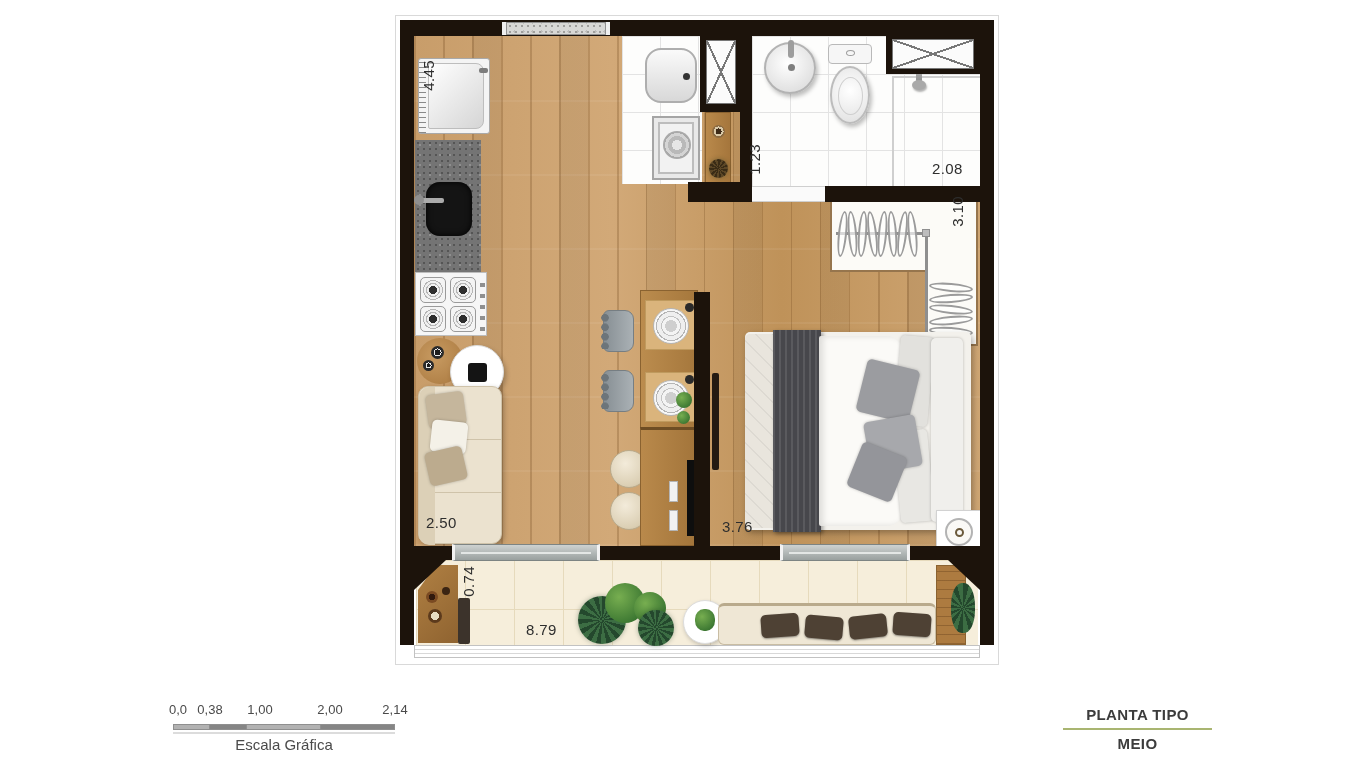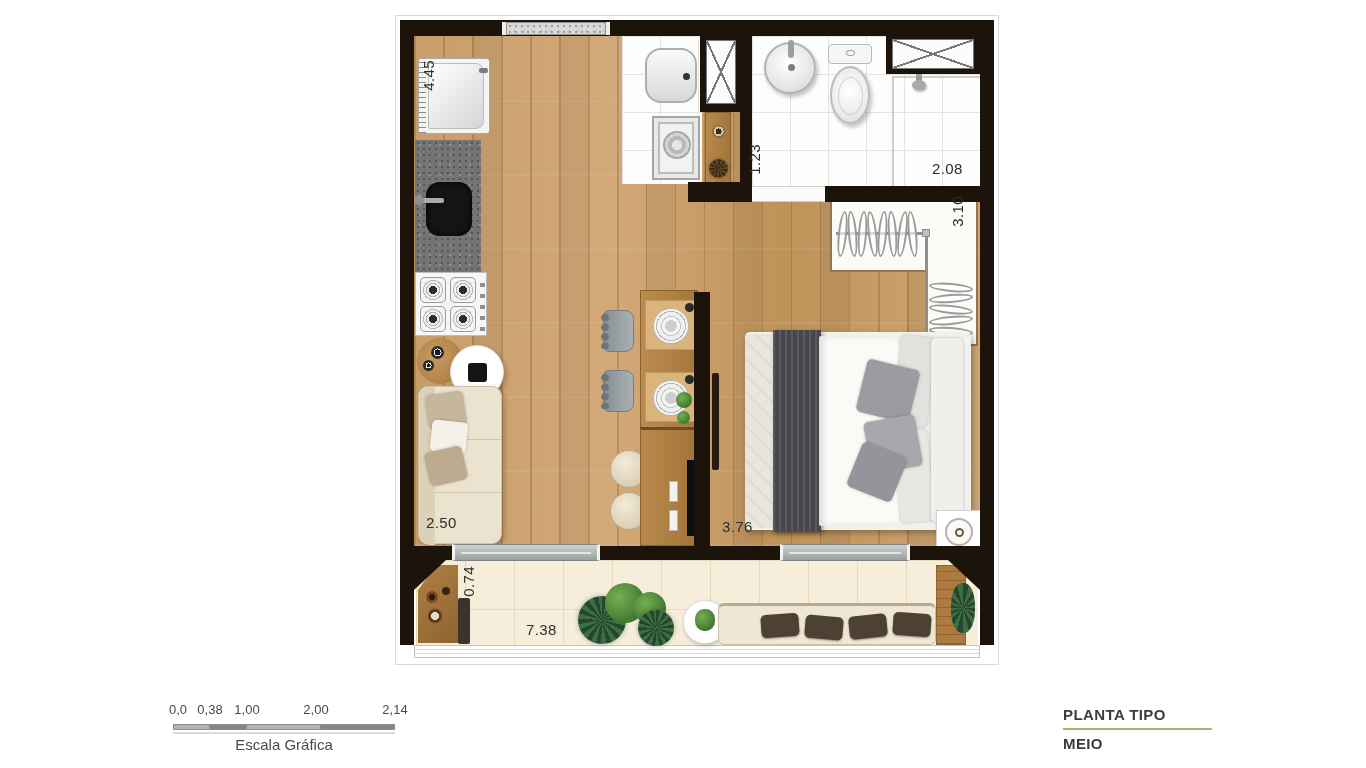--- a/index.html
+++ b/index.html
@@ -58,21 +58,21 @@
     box-shadow:0 0 5px rgba(20,50,25,.35)}
   .bush{position:absolute;border-radius:50%;
     background:radial-gradient(circle at 35% 35%,#77ae50,#3e7933 72%,#2e5f27)}
   .slider{position:absolute;background:linear-gradient(180deg,#ced2d1,#99a09f);
     border:1px solid #7d8483;border-left:3px solid #f2f2f2;border-right:3px solid #f2f2f2}
   .slider::before{content:"";position:absolute;left:6px;right:6px;top:7px;height:2px;background:#e3e6e5}
   .cushion{position:absolute;width:38px;height:23px;background:#4e4134;border-radius:5px;box-shadow:0 1px 2px rgba(0,0,0,.4)}
   
   .tick{position:absolute;top:0;transform:translateX(-50%);font-size:13px;color:#4a4a4a}
   .seg{position:absolute;top:22px;height:6px;border:1px solid #8f8f8f}
-  .legend-txt{font-weight:bold;font-size:15px;color:#3c3c3c;letter-spacing:.4px;text-align:left}
+  .legend-txt{font-weight:bold;font-size:15px;color:#3c3c3c;letter-spacing:.4px;text-align:center}
 </style>
 </head>
 <body>
 
 <div class="plan">
 
   <div class="a wood" style="left:14px;top:16px;width:566px;height:510px"></div>
   <div class="a btile" style="left:16px;top:540px;width:562px;height:85px"></div>
   <div class="a" style="left:14px;top:625px;width:566px;height:13px;border:1px solid #c2c2c2;background:linear-gradient(180deg,#fff 0 3px,#d8d8d8 3px 4px,#fff 4px 7px,#d8d8d8 7px 8px,#fff 8px 13px)"></div>
 
@@ -251,28 +251,28 @@
   <div class="slider" style="left:52px;top:524px;width:148px;height:17px"></div>
   <div class="slider" style="left:380px;top:524px;width:130px;height:17px"></div>
 
   <span class="vlab" style="left:20px;top:40px">4.45</span>
   <span class="vlab" style="left:346px;top:124px">1.23</span>
   <span class="hlab" style="left:532px;top:140px">2.08</span>
   <span class="vlab" style="left:549px;top:176px">3.10</span>
   <span class="hlab" style="left:26px;top:494px">2.50</span>
   <span class="hlab" style="left:322px;top:498px">3.76</span>
   <span class="vlab" style="left:60px;top:546px">0.74</span>
-  <span class="hlab" style="left:126px;top:601px">7.38</span>
+  <span class="hlab" style="left:126px;top:601px">8.79</span>
 </div>
 
 <div class="a" style="left:170px;top:702px;width:240px;height:52px">
   <span class="tick" style="left:8px">0,0</span>
   <span class="tick" style="left:40px">0,38</span>
-  <span class="tick" style="left:77px">1,00</span>
-  <span class="tick" style="left:146px">2,00</span>
+  <span class="tick" style="left:90px">1,00</span>
+  <span class="tick" style="left:160px">2,00</span>
   <span class="tick" style="left:225px">2,14</span>
   <div class="seg" style="left:3px;width:37px;background:#b2b2b2"></div>
   <div class="seg" style="left:40px;width:37px;background:#858585;border-left:none"></div>
   <div class="seg" style="left:77px;width:74px;background:#b2b2b2;border-left:none"></div>
   <div class="seg" style="left:151px;width:74px;background:#858585;border-left:none"></div>
   <div class="a" style="left:3px;top:30px;width:222px;height:2px;background:#dcdcdc"></div>
   <span class="a" style="left:114px;top:34px;transform:translateX(-50%);font-size:15px;color:#4a4a4a">Escala Gráfica</span>
 </div>
 
 <div class="a" style="left:1063px;top:706px;width:149px;height:48px">

